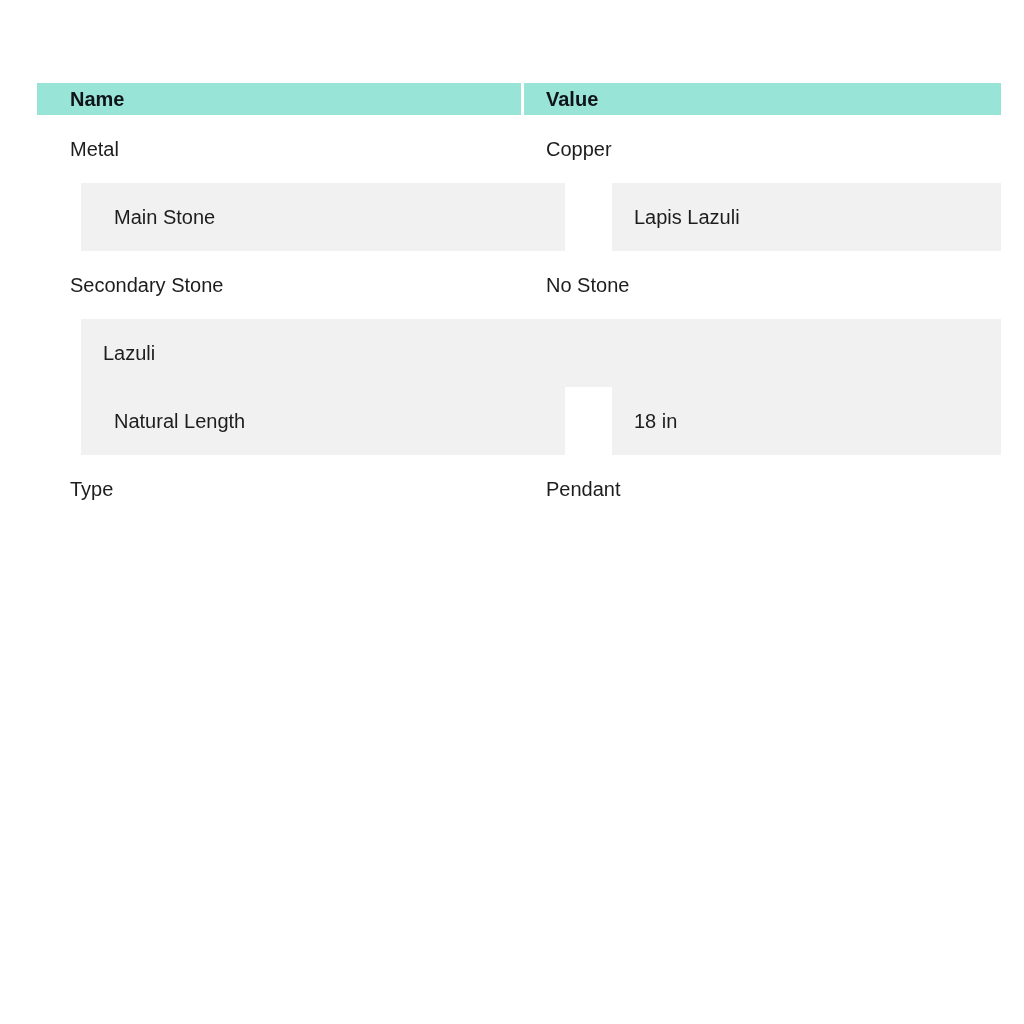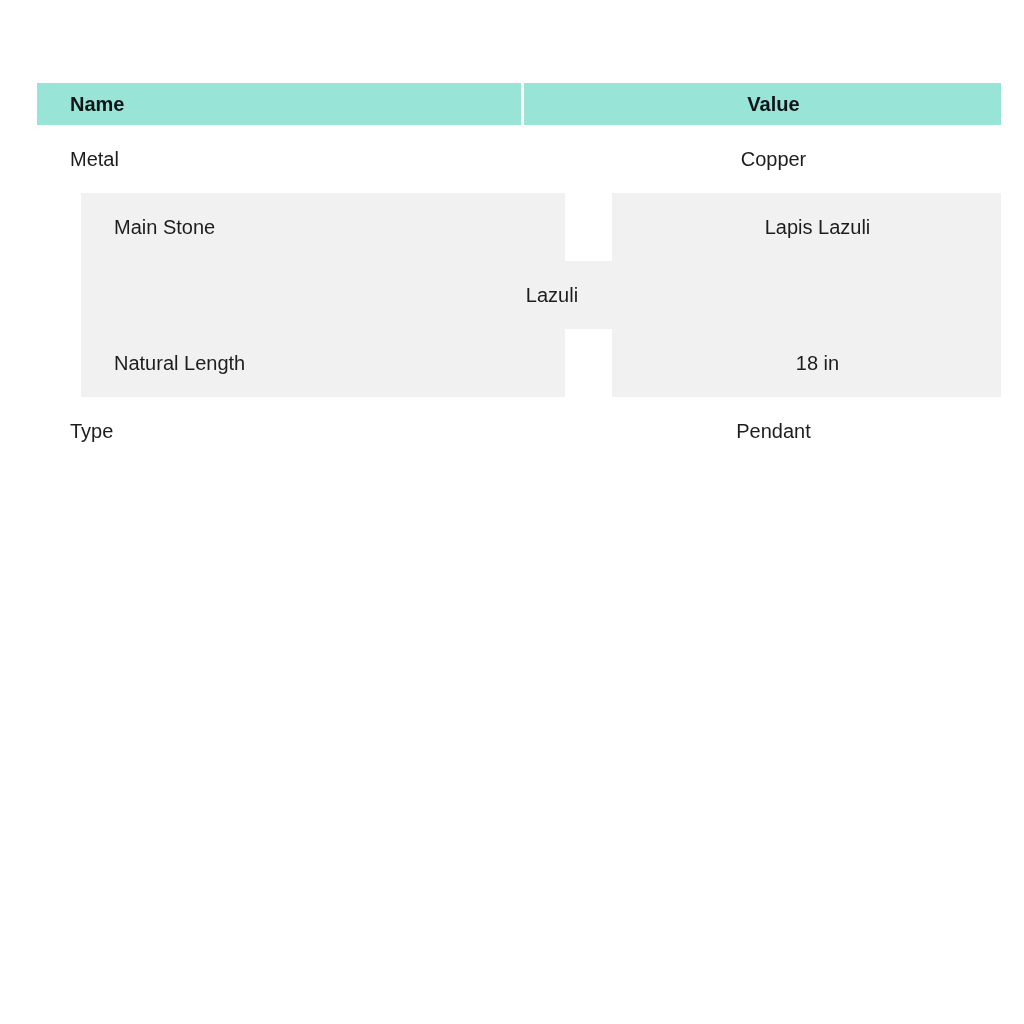--- a/index.html
+++ b/index.html
@@ -16,33 +16,33 @@
     left: 37px;
     top: 83px;
     width: 964px;
   }
   .t-row {
     display: flex;
     gap: 3px;            
     height: 68px;
     background: #ffffff; 
   }
-  .t-row.header { height: 42px; }
+  .t-row.header { height: 32px; }
   .cell {
     box-sizing: border-box;
     display: flex;
     align-items: center;
     background: #ffffff;
     font-size: 20px;
     color: #1d1d1d;
     white-space: nowrap;
     overflow: hidden;
   }
   .cell.c1 { width: 484px; padding-left: 33px; }
-  .cell.c2 { flex: 1; padding-left: 22px; justify-content: center; }
+  .cell.c2 { flex: 1; padding-left: 22px; }
   .t-row.header .cell {
     background: var(--header-bg, #98e5d8);
     font-weight: 700;
     color: #101418;
   }
   .t-row.alt .cell {
     background: var(--row-alt-bg, #f1f1f1);
     margin-left: 44px;
   }
 </style>
@@ -71,20 +71,28 @@
 
   <div class="t-row alt">
     <div class="cell c1">
       <span>Main Stone</span>
     </div>
     <div class="cell c2">
       <span>Lapis Lazuli</span>
     </div>
   </div>
 
+  <div class="t-row">
+    <div class="cell c1">
+      <span>Secondary Stone</span>
+    </div>
+    <div class="cell c2">
+      <span>No Stone</span>
+    </div>
+  </div>
 
   <div class="t-row alt">
     <div class="cell c2">
       <span>Lazuli</span>
     </div>
   </div>
 
 
   <div class="t-row alt">
     <div class="cell c1">

